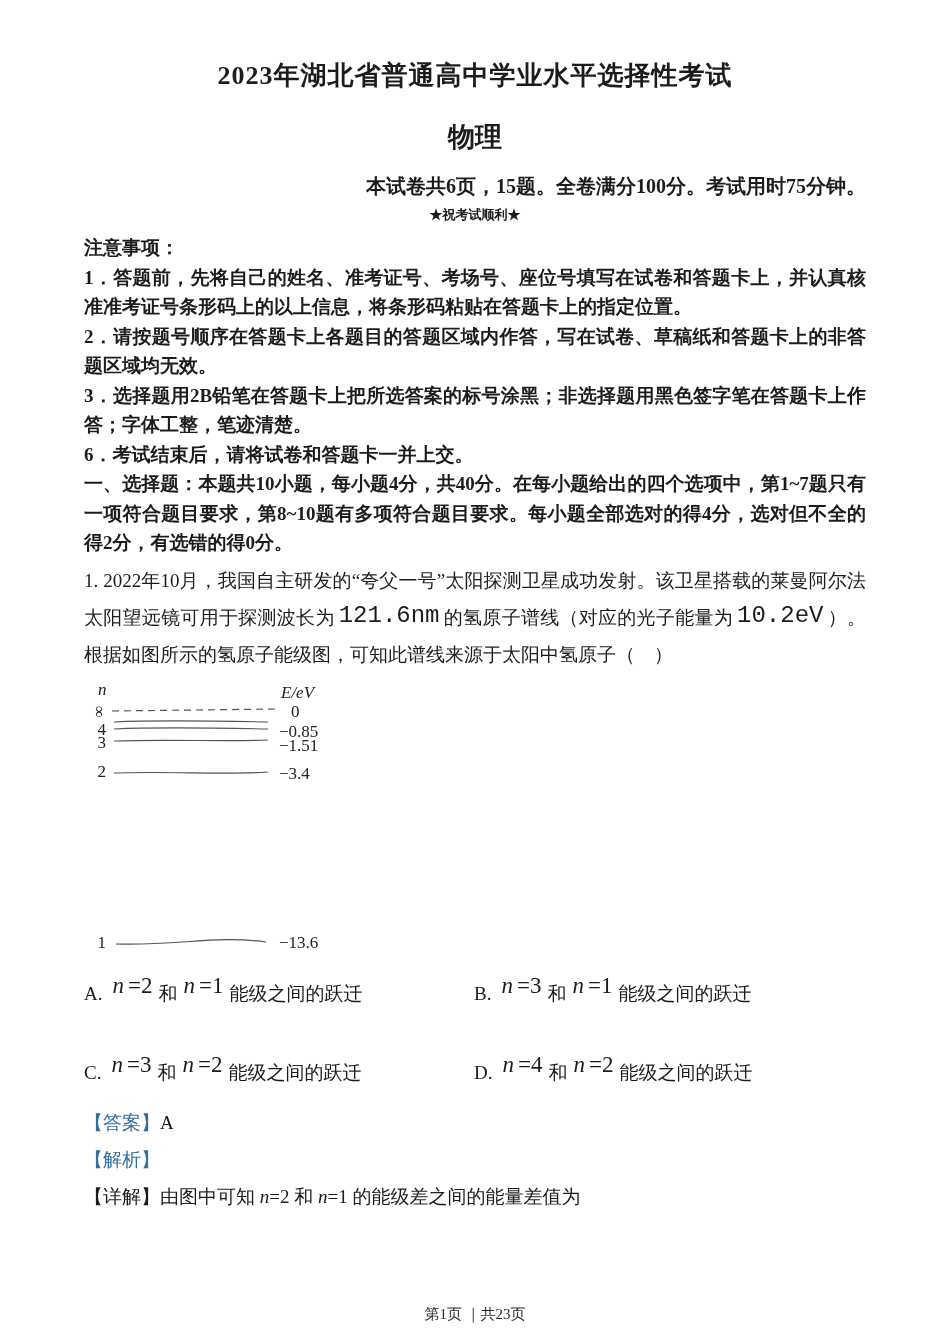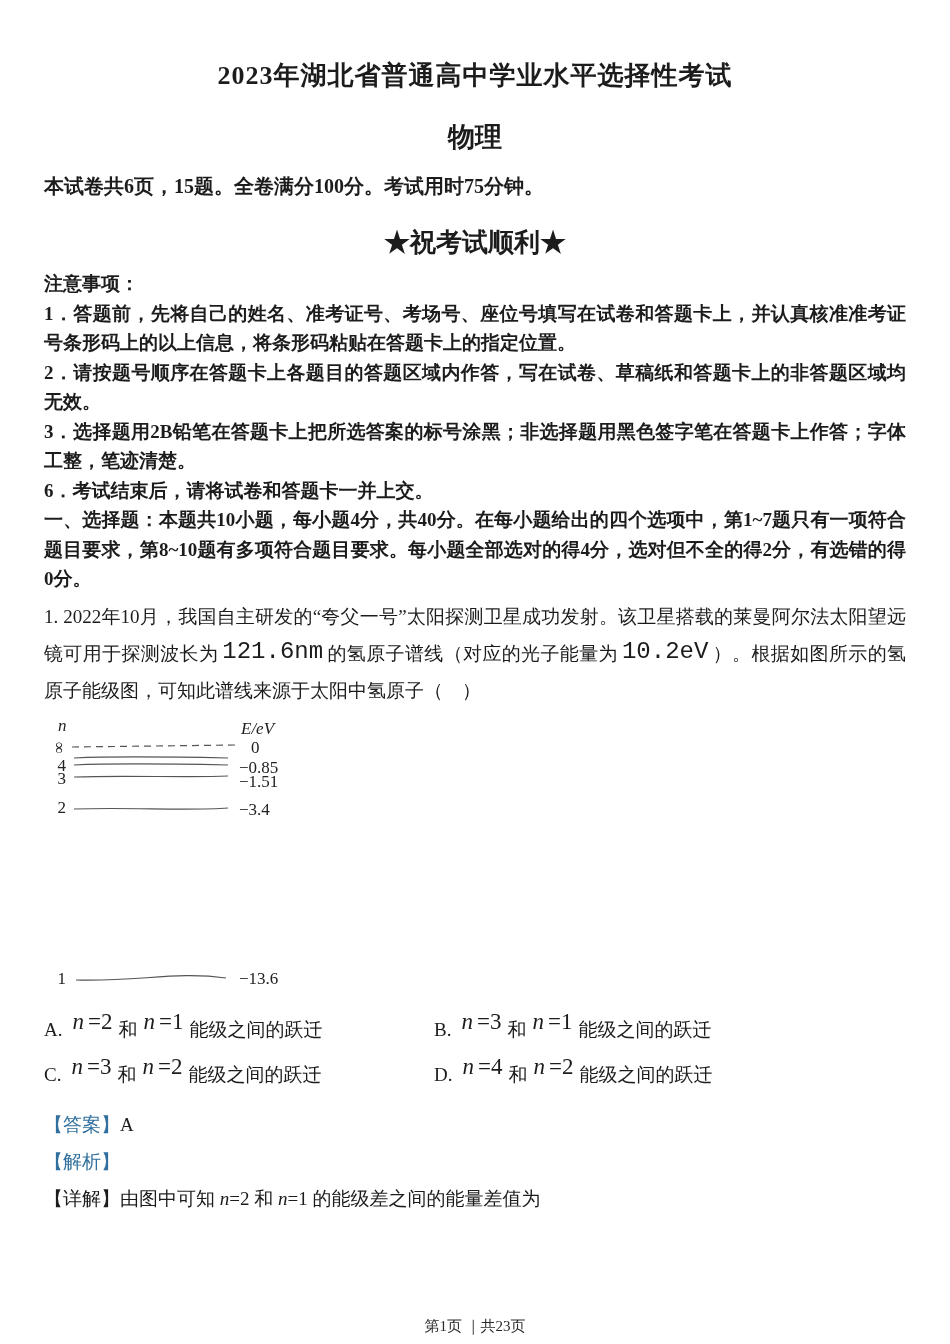--- a/index.html
+++ b/index.html
@@ -4,46 +4,46 @@
 <style>
   * { margin:0; padding:0; box-sizing:border-box; }
   html,body { background:#ffffff; }
   body {
     width:950px; height:1344px;
     font-family:"Liberation Serif", serif;
     color:#1c1c1c;
     position:relative;
     overflow:hidden;
   }
-  .content { padding:0 44px; }
+  .content { padding:0 84px; }
 
   .title {
     padding-top:58px;
     text-align:center;
     font-size:26px;
     font-weight:700;
     letter-spacing:1px;
   }
   .subject {
     text-align:center;
     font-size:27px;
     font-weight:700;
     margin-top:26px;
   }
   .exam-info {
-    text-align:left;
+    text-align:right;
     font-size:20px;
     font-weight:700;
     margin-top:18px;
   }
   .wish {
     text-align:center;
-    font-size:26px;
+    font-size:13px;
     font-weight:700;
-    margin-top:25px;
+    margin-top:6px;
   }
 
   .notice { margin-top:9px; }
   .notice p, .section-head {
     font-size:19px;
     font-weight:700;
     line-height:29.5px;
     text-align:justify;
   }
 
@@ -69,21 +69,21 @@
     font-size:17px;
     fill:#222;
   }
   .diagram .ital { font-style:italic; }
   .diagram path { stroke:#555; stroke-width:1.2; fill:none; }
   .diagram .dashed { stroke-dasharray:7,5; }
 
   .options {
     display:grid;
     grid-template-columns:390px auto;
-    row-gap:0;
+    row-gap:34px;
     margin-top:12px;
   }
   .option { font-size:19px; line-height:44px; white-space:nowrap; }
   .opt-label { margin-right:4px; }
   .fx {
     font-family:"Liberation Serif", serif;
     font-size:23px;
     position:relative;
     top:-7px;
     margin:0 6px;
@@ -91,21 +91,21 @@
   .fx em { font-style:italic; margin-right:4px; font-family:"Liberation Serif", serif; }
 
   .answers { margin-top:16px; }
   .answers p { font-size:19px; line-height:24px; margin-top:0; }
   .answers p + p { margin-top:13px; }
   .tag-blue { color:#31709e; }
   .inline-var { font-style:italic; font-family:"Liberation Serif", serif; }
 
   .page-footer {
     position:absolute;
-    bottom:8px;
+    bottom:20px;
     left:0;
     width:100%;
     text-align:center;
     font-size:15px;
     color:#2b2b2b;
   }
 </style>
 </head>
 <body>
 

